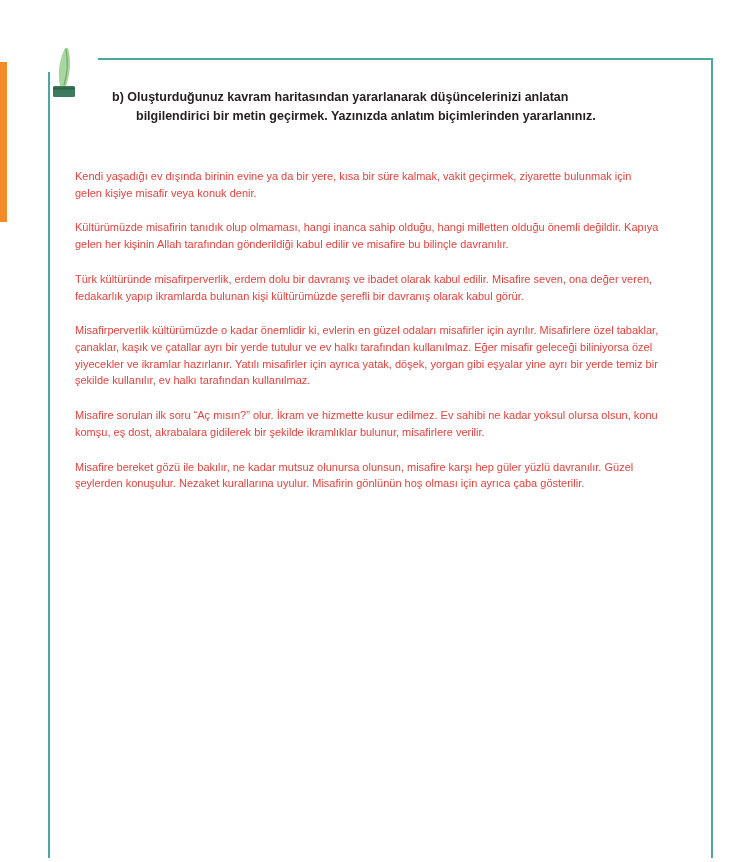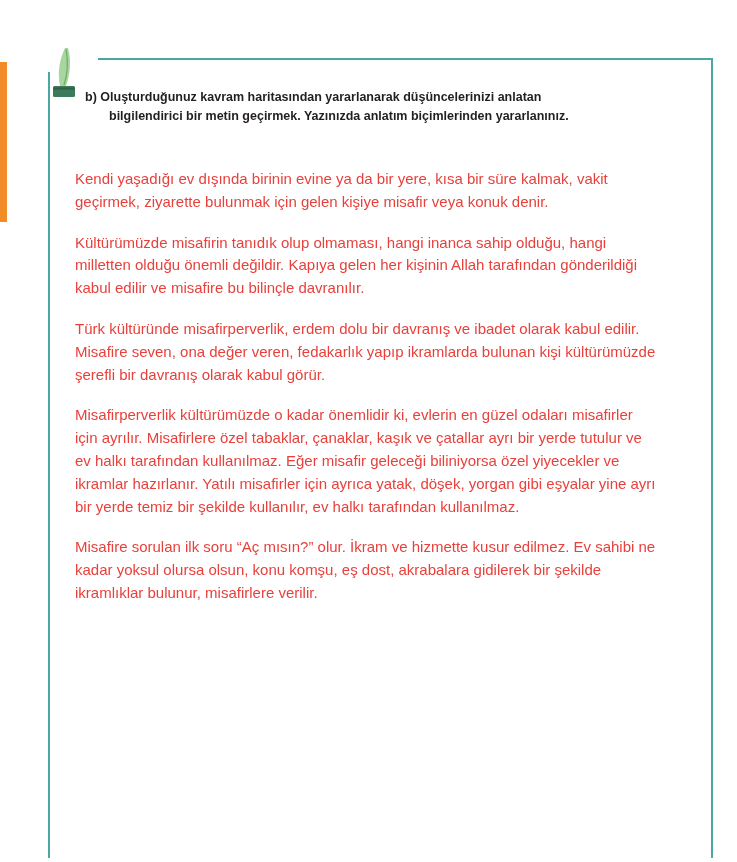--- a/index.html
+++ b/index.html
@@ -52,21 +52,21 @@
     position: absolute;
     left: 44px;
     top: 46px;
     width: 44px;
     height: 62px;
   }
 
   
   .instruction {
     position: absolute;
-    left: 85px;
+    left: 112px;
     top: 88px;
     width: 590px;
     font-size: 12.5px;
     font-weight: bold;
     color: #231f20;
     line-height: 1.5;
   }
   .instruction .marker {
     display: inline-block;
     color: #231f20;
@@ -80,21 +80,21 @@
     padding-left: 24px;
   }
 
   
   .body-text {
     position: absolute;
     left: 75px;
     top: 168px;
     width: 584px;
     color: #e8413c;
-    font-size: 15px;
+    font-size: 11px;
     line-height: 1.52;
   }
   .body-text p {
     margin: 0 0 18px 0;
   }
   .body-text p:last-child {
     margin-bottom: 0;
   }
 </style>
 </head>
@@ -119,13 +119,14 @@
   <span class="itext">Oluşturduğunuz kavram haritasından yararlanarak düşüncelerinizi anlatan</span>
   <span class="line2">bilgilendirici bir metin geçirmek. Yazınızda anlatım biçimlerinden yararlanınız.</span>
 </div>
 
 <div class="body-text">
   <p>Kendi yaşadığı ev dışında birinin evine ya da bir yere, kısa bir süre kalmak, vakit geçirmek, ziyarette bulunmak için gelen kişiye misafir veya konuk denir.</p>
   <p>Kültürümüzde misafirin tanıdık olup olmaması, hangi inanca sahip olduğu, hangi milletten olduğu önemli değildir. Kapıya gelen her kişinin Allah tarafından gönderildiği kabul edilir ve misafire bu bilinçle davranılır.</p>
   <p>Türk kültüründe misafirperverlik, erdem dolu bir davranış ve ibadet olarak kabul edilir. Misafire seven, ona değer veren, fedakarlık yapıp ikramlarda bulunan kişi kültürümüzde şerefli bir davranış olarak kabul görür.</p>
   <p>Misafirperverlik kültürümüzde o kadar önemlidir ki, evlerin en güzel odaları misafirler için ayrılır. Misafirlere özel tabaklar, çanaklar, kaşık ve çatallar ayrı bir yerde tutulur ve ev halkı tarafından kullanılmaz. Eğer misafir geleceği biliniyorsa özel yiyecekler ve ikramlar hazırlanır. Yatılı misafirler için ayrıca yatak, döşek, yorgan gibi eşyalar yine ayrı bir yerde temiz bir şekilde kullanılır, ev halkı tarafından kullanılmaz.</p>
   <p>Misafire sorulan ilk soru “Aç mısın?” olur. İkram ve hizmette kusur edilmez. Ev sahibi ne kadar yoksul olursa olsun, konu komşu, eş dost, akrabalara gidilerek bir şekilde ikramlıklar bulunur, misafirlere verilir.</p>
+  <p>Misafire bereket gözü ile bakılır, ne kadar mutsuz olunursa olunsun, misafire karşı hep güler yüzlü davranılır. Güzel şeylerden konuşulur. Nezaket kurallarına uyulur. Misafirin gönlünün hoş olması için ayrıca çaba gösterilir.</p>
 </div>
 
 </body></html>

